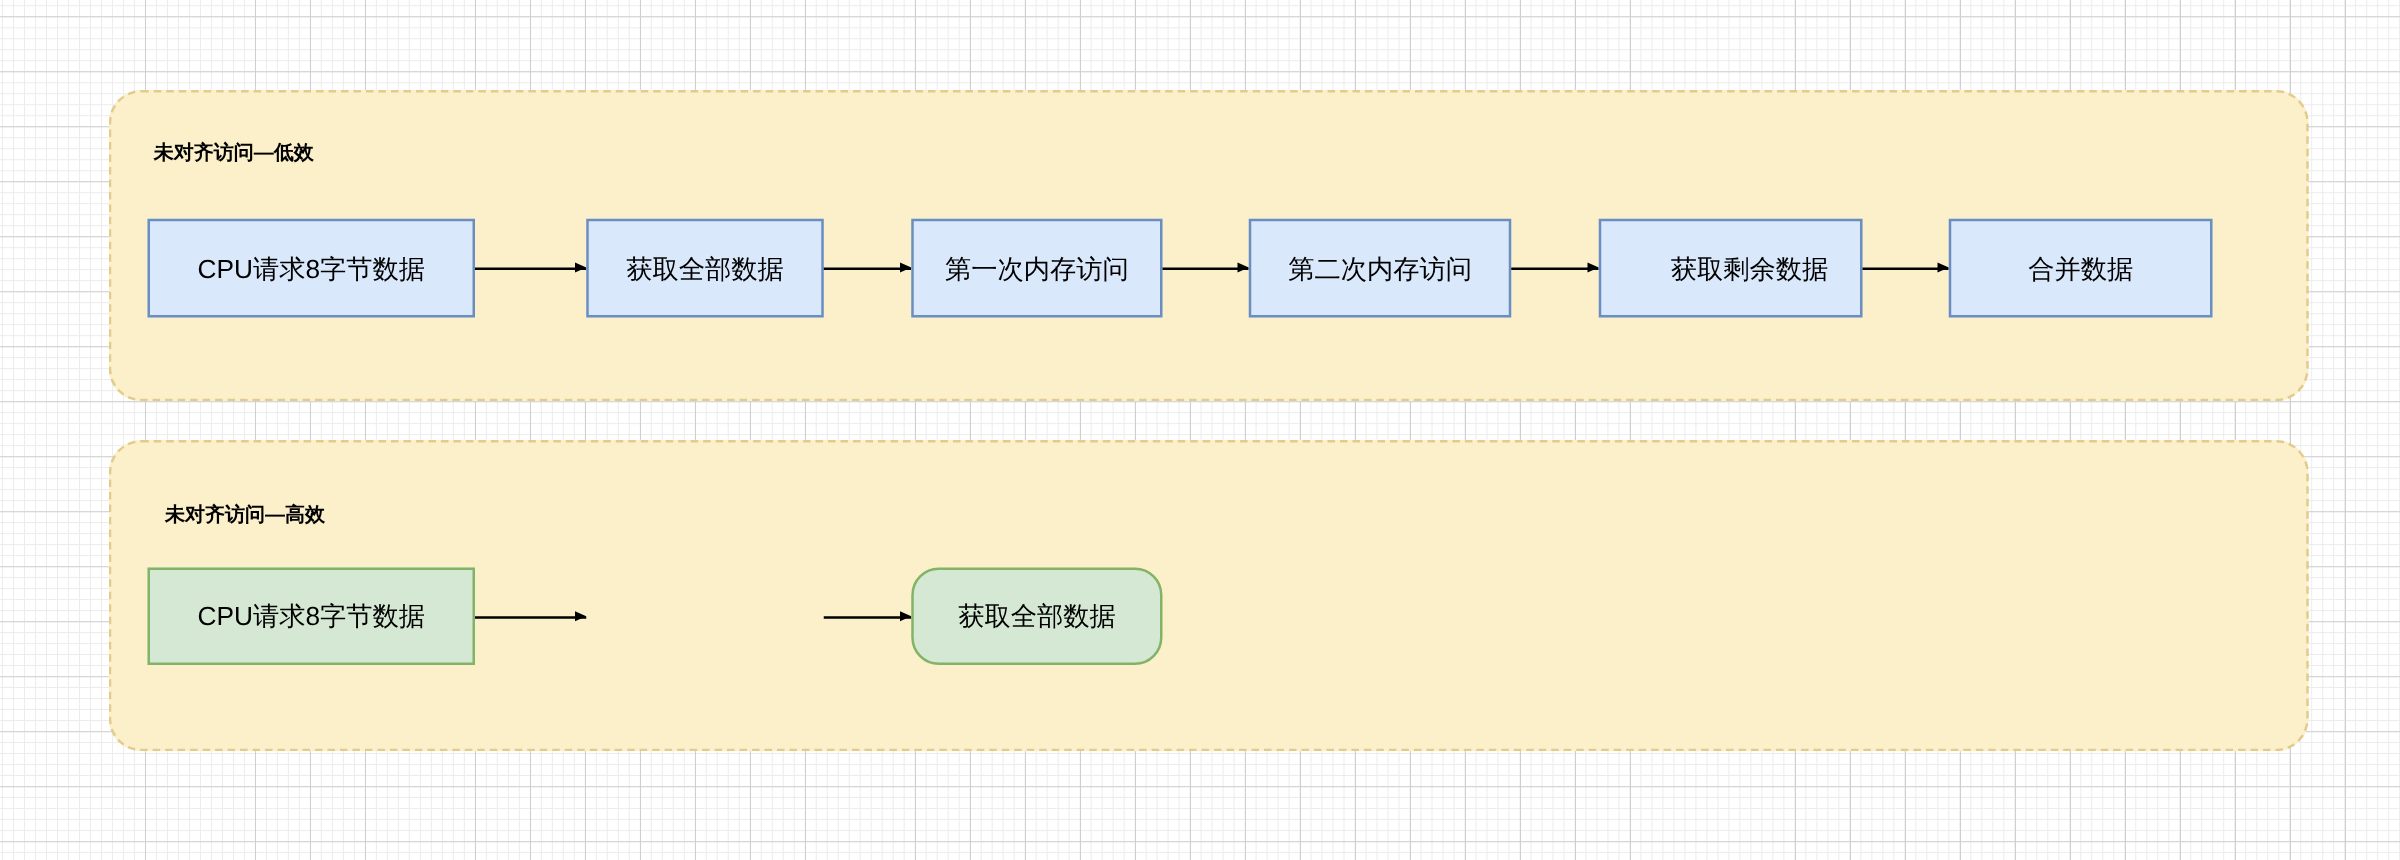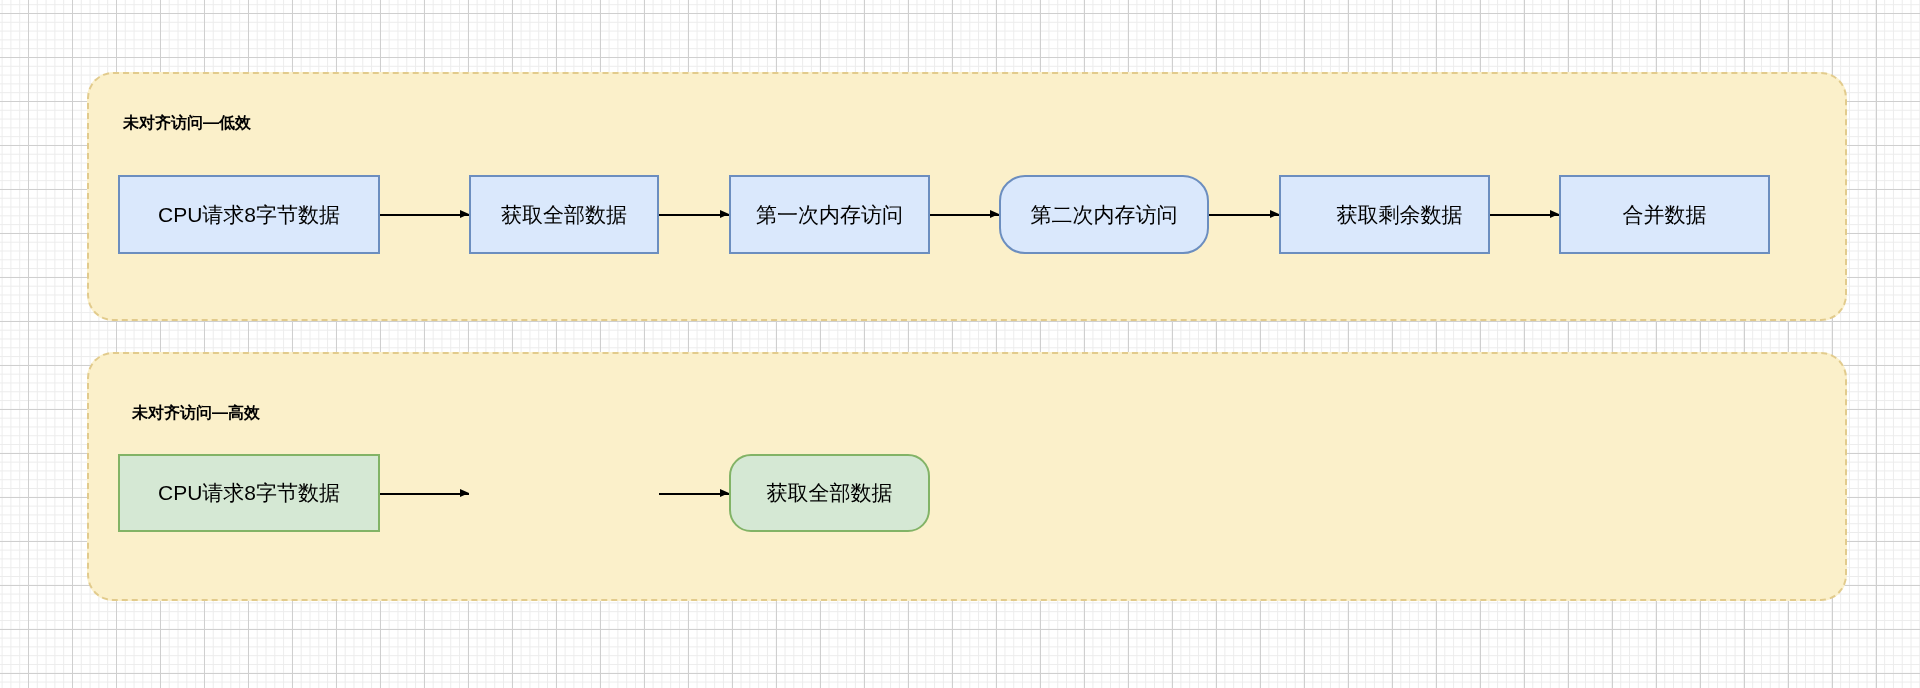--- a/index.html
+++ b/index.html
@@ -56,21 +56,21 @@
   }
   .node-blue  { background: #DAE8FC; border-color: #6C8EBF; }
   .node-green { background: #D5E8D4; border-color: #82B366; }
 
   .group-unaligned .node { top: 101px; height: 79px; }
   .group-aligned   .node { top: 100px; height: 78px; }
 
   .u1 { left: 29px;   width: 262px; }
   .u2 { left: 380px;  width: 190px; }
   .u3 { left: 640px;  width: 201px; }
-  .u4 { left: 910px;  width: 210px; border-radius: 26px; }
+  .u4 { left: 910px;  width: 210px; }
   .u5 { left: 1190px; width: 211px; padding-left: 30px; }
   .u6 { left: 1470px; width: 211px; }
 
   .g1 { left: 29px;  width: 262px; }
   .g2 { left: 380px; width: 190px; }
   .g3 { left: 640px; width: 201px; border-radius: 22px; }
 
   .arrow {
     position: absolute;
     height: 1.5px;

